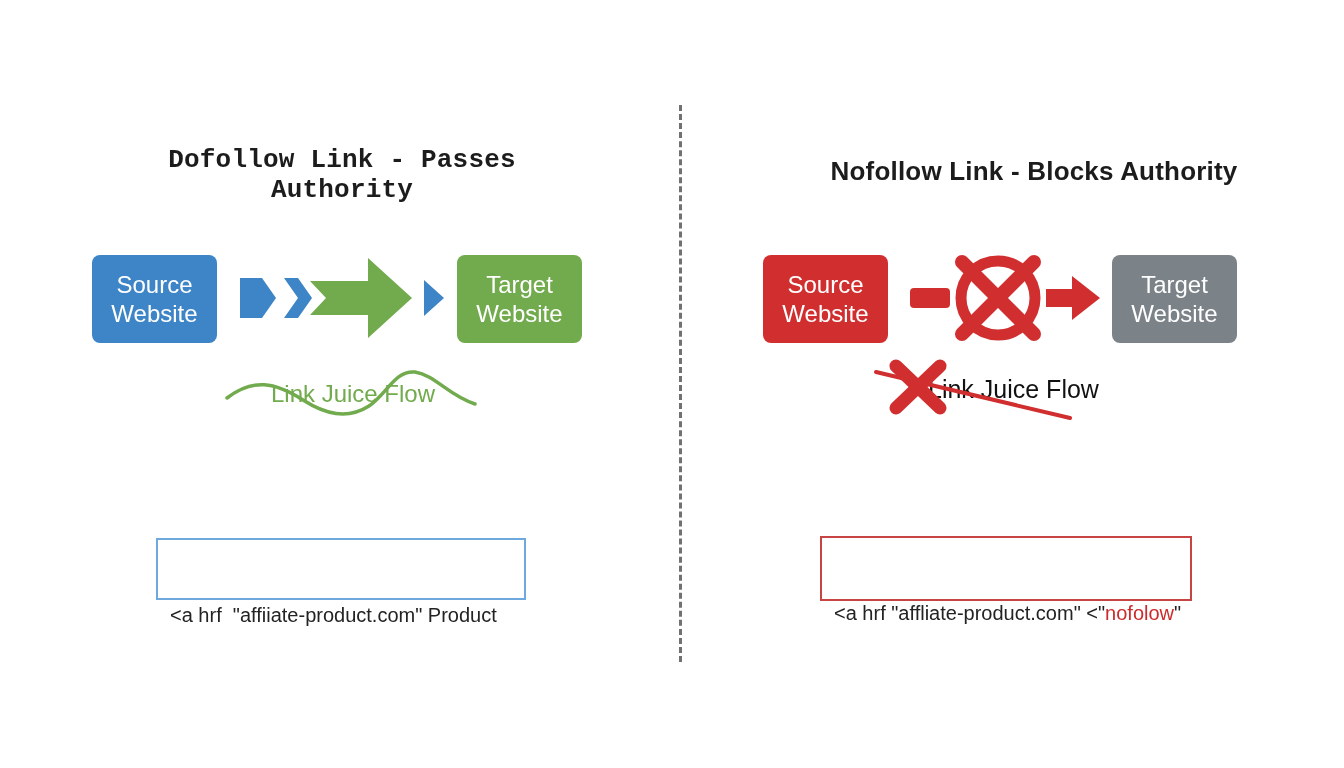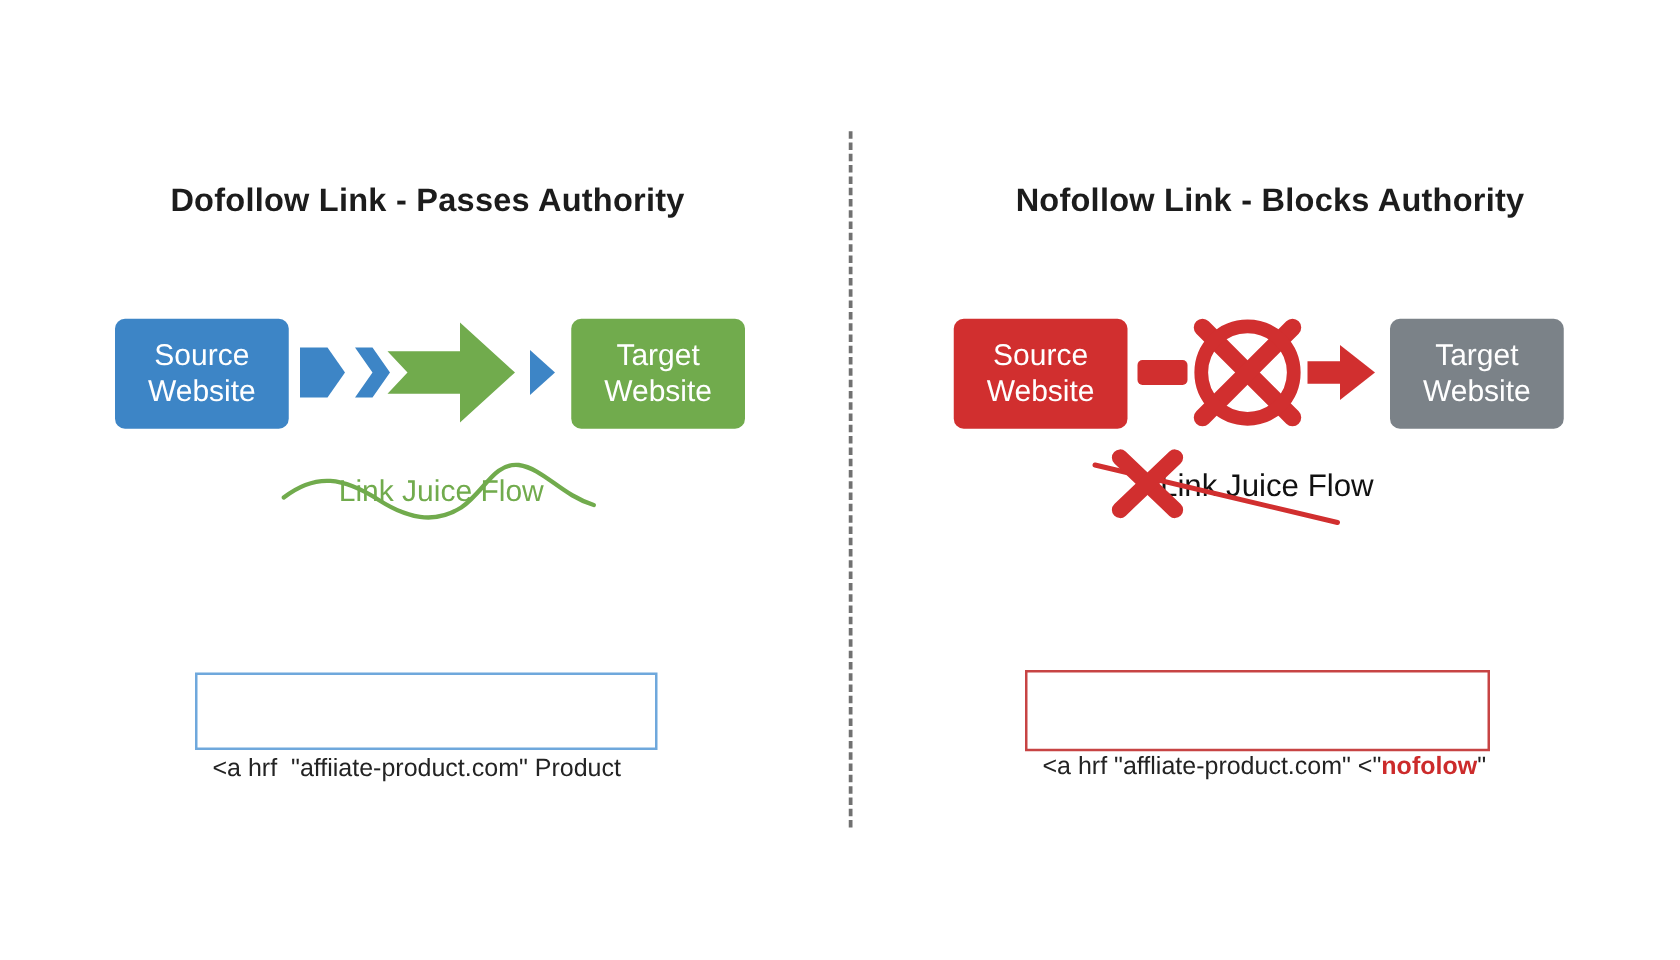--- a/index.html
+++ b/index.html
@@ -10,28 +10,28 @@
   html,body{margin:0;padding:0;}
   body{
     width:1344px;height:768px;background:#ffffff;position:relative;overflow:hidden;
     font-family:"Liberation Sans", sans-serif;
   }
   .stage{position:absolute;inset:0;}
   .title{
     position:absolute;top:145px;width:500px;text-align:center;
     font-size:26px;font-weight:bold;color:var(--ink);letter-spacing:0.2px;
   }
-  .title.left{left:92px;}
-  .title.right{left:766px;}
+  .title.left{left:92px;font-family:Liberation Mono, monospace;}
+  .title.right{left:784px;margin-top:11px;}
   .divider{
     position:absolute;left:679px;top:105px;height:557px;width:0;
     border-left:3px dashed var(--divider);opacity:0.85;
   }
   .box{
-    position:absolute;top:255px;width:139px;height:88px;border-radius:8px;
+    position:absolute;top:255px;width:125px;height:88px;border-radius:8px;
     color:#ffffff;display:flex;align-items:center;justify-content:center;
     text-align:center;font-size:24px;line-height:1.22;padding:2px;box-sizing:border-box;
   }
   .box.src-left{left:92px;background:var(--blue);}
   .box.tgt-left{left:457px;background:var(--green);}
   .box.src-right{left:763px;background:var(--red);}
   .box.tgt-right{left:1112px;background:var(--gray);}
   .arrow-svg{position:absolute;left:236px;top:250px;}
   .block-svg{position:absolute;left:906px;top:248px;}
   .wave-wrap{position:absolute;left:225px;top:362px;width:256px;height:70px;}
@@ -45,21 +45,21 @@
     position:absolute;left:58px;top:17px;color:#111111;font-size:25px;white-space:nowrap;
   }
   .noflow-wrap svg{position:absolute;left:0;top:0;}
   .code-box{
     position:absolute;background:#ffffff;box-sizing:border-box;
     font-size:20px;line-height:28px;color:var(--code_ink);
     padding:5px 12px;white-space:pre;
   }
   .code-box.left{left:156px;top:538px;width:370px;height:62px;border:2px solid var(--left_code_border);}
   .code-box.right{left:820px;top:536px;width:372px;height:65px;border:2px solid var(--right_code_border);}
-  .code-red{color:var(--code_red);font-weight:bold;}
+  .code-red{color:var(--code_red);}
 </style>
 </head>
 <body>
 
 <div class="stage">
 
   <div class="divider"></div>
 
   <div class="title left">Dofollow Link - Passes Authority</div>
 

